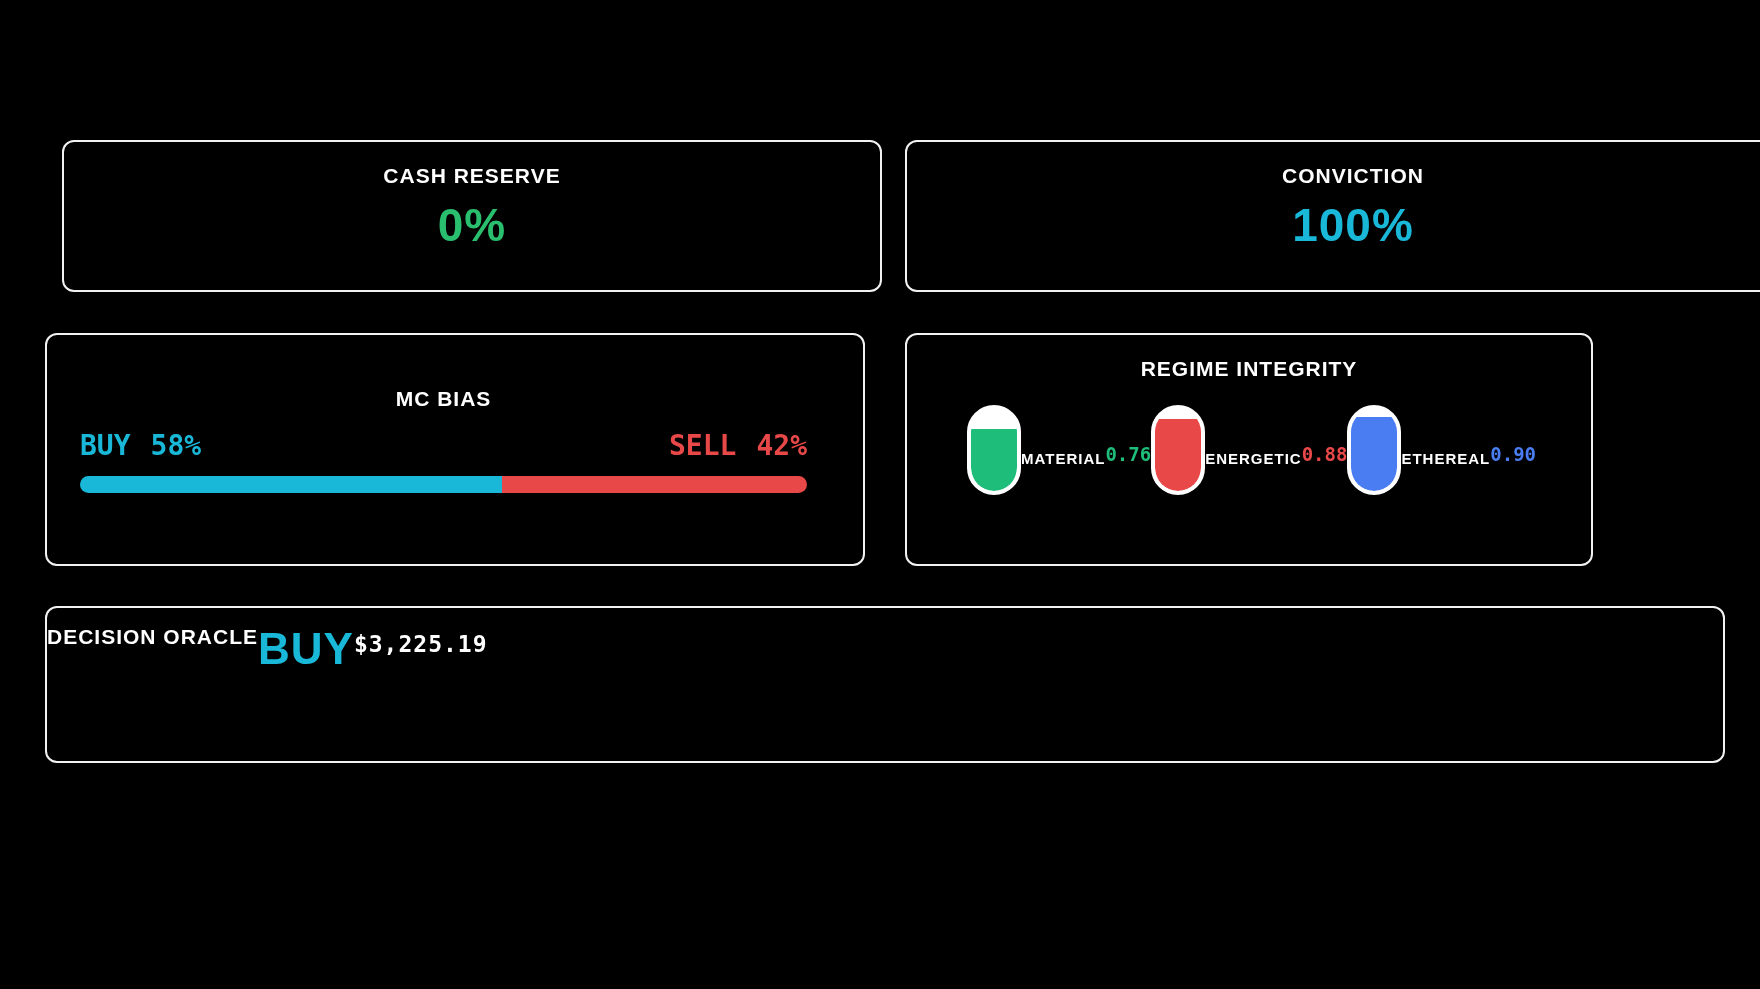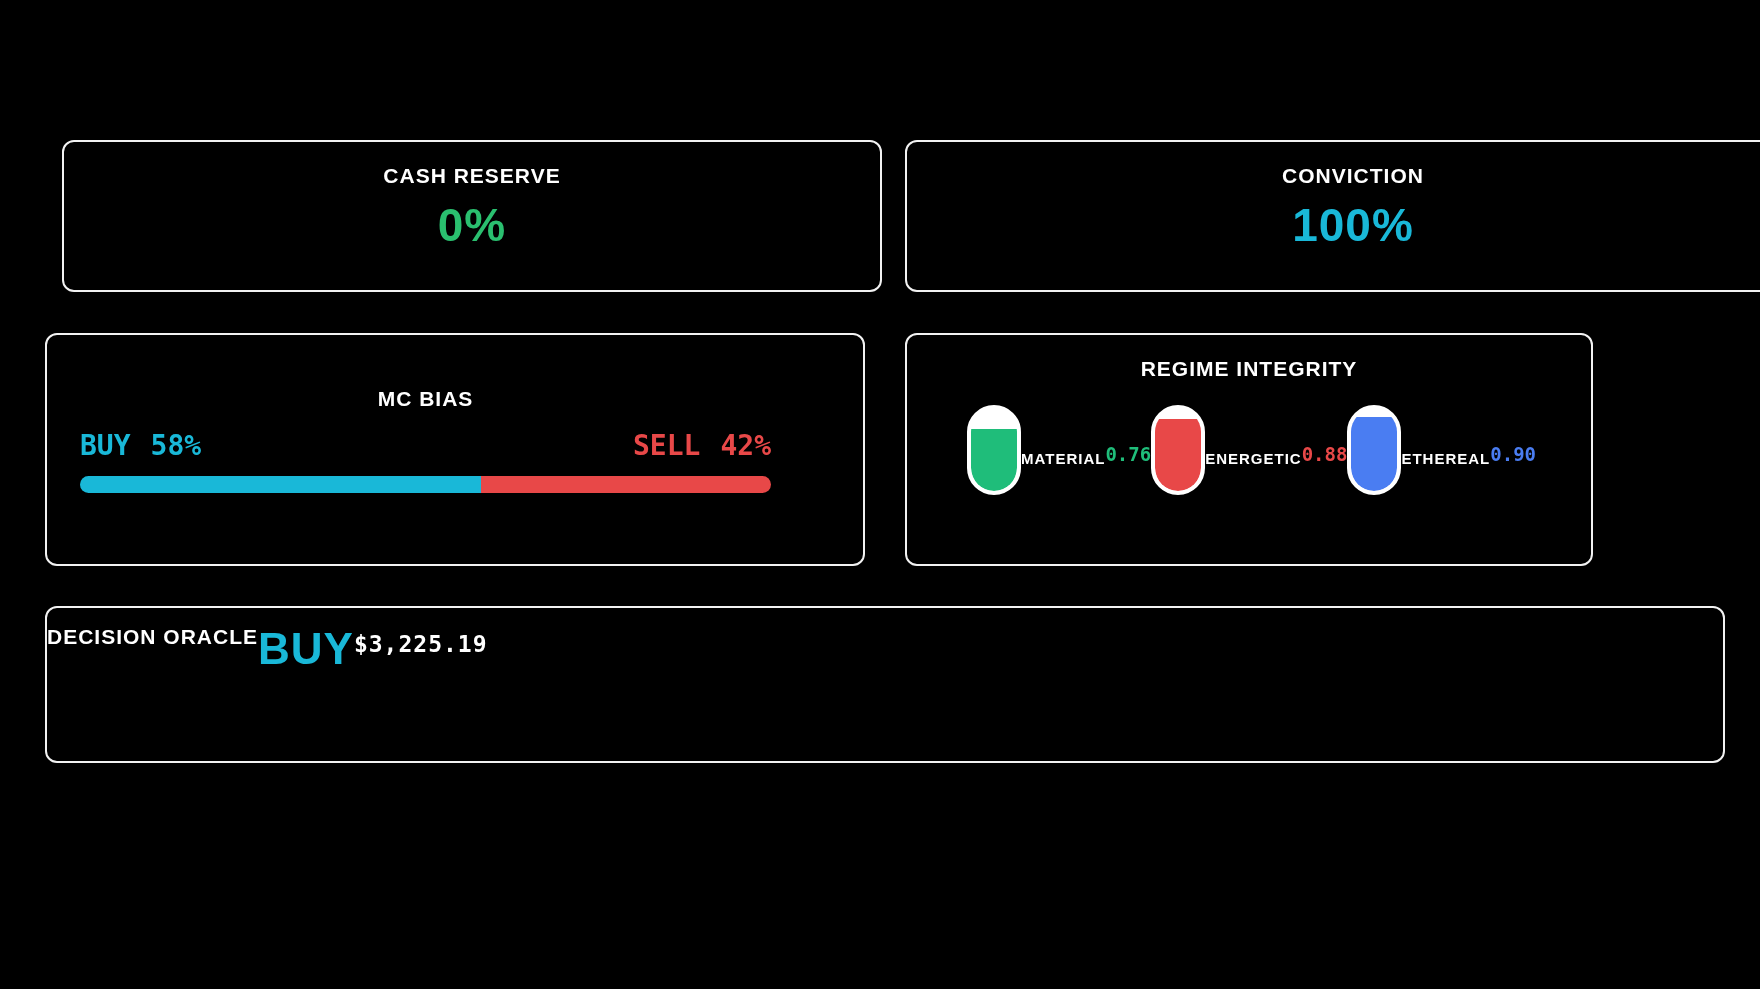--- a/index.html
+++ b/index.html
@@ -31,21 +31,21 @@
   #card-bias       { left:45px;  top:333px; width:820px;  height:233px; }
   #card-regime     { left:905px; top:333px; width:688px;  height:233px; }
   #card-oracle     { left:45px;  top:606px; width:1680px; height:157px; }
 
   .stat-card-inner { display:flex; flex-direction:column; align-items:center; padding-top:22px; gap:10px; }
   .stat-value { font-size:46px; font-weight:800; letter-spacing:1px; }
   .stat-value.green { color:var(--positive-green); }
   .stat-value.cyan  { color:var(--signal-cyan); }
 
   
-  .bias-inner { margin:52px 92px 0 33px; }
+  .bias-inner { margin:52px 56px 0 33px; }
   .bias-inner .card-label { margin-bottom:18px; }
   .bias-row {
     display:flex; align-items:baseline; justify-content:space-between;
     font-family:"DejaVu Sans Mono", monospace; font-weight:bold; font-size:28px;
     margin-bottom:14px;
   }
   .bias-side { display:flex; gap:20px; }
   .bias-side.buy  { color:var(--signal-cyan); }
   .bias-side.sell { color:var(--negative-red); }
   .bias-bar { display:flex; width:100%; height:17px; border-radius:9px; overflow:hidden; }

